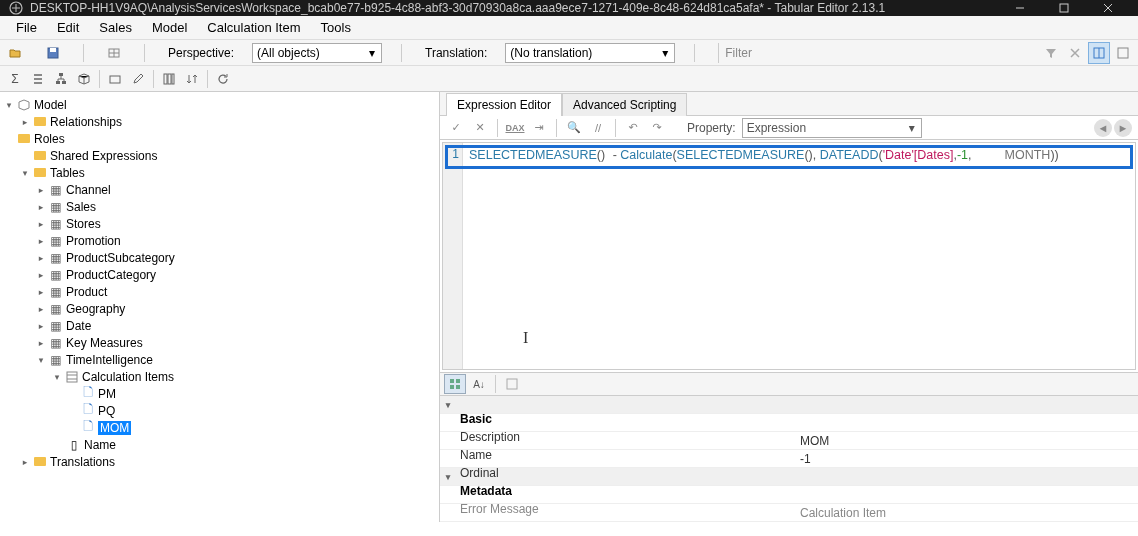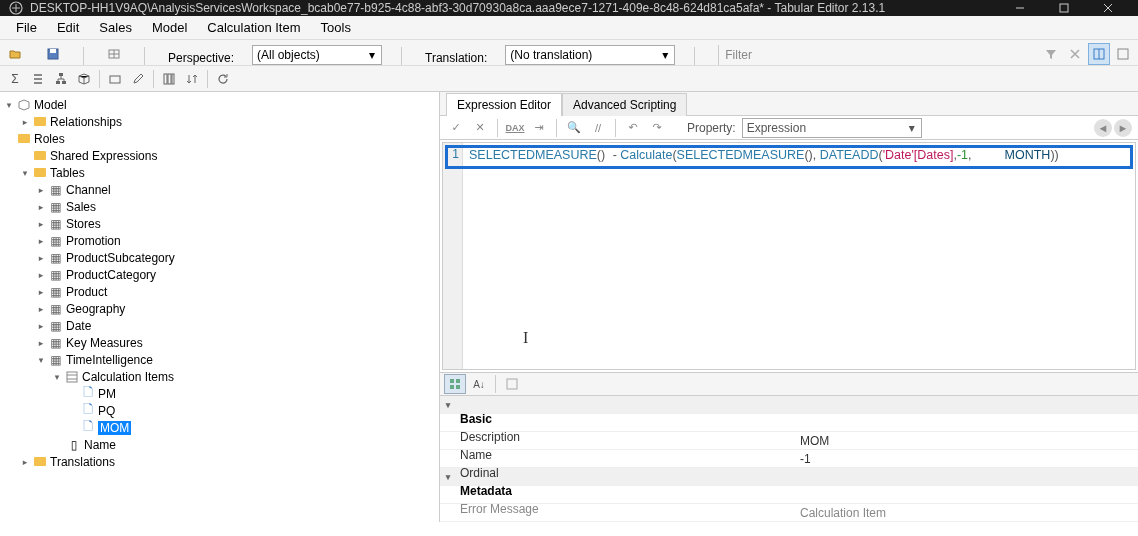--- a/index.html
+++ b/index.html
@@ -8,21 +8,21 @@
 .titlebar { height: 16px; background: #1a1a1a; color: #ccc; display: flex; align-items: center; padding: 0 8px; }
 .titlebar .icon { width:16px; height:16px; margin-right:6px; display:flex; align-items:center; justify-content:center; }
 .titlebar .title { flex:1; font-size:12px; white-space:nowrap; overflow:hidden; }
 .winbtns { display:flex; }
 .winbtn { width:44px; height:30px; display:flex; align-items:center; justify-content:center; color:#ccc; }
 .winbtn svg { width:10px; height:10px; }
 
 .menubar { height:24px; display:flex; align-items:center; padding:0 8px; gap:4px; background:#f5f5f5; border-bottom:1px solid #ddd; }
 .menubar .m { padding:2px 8px; font-size:13px; }
 
-.toolbar1 { height:26px; display:flex; align-items:flex-end; padding:0 4px; background:#f5f5f5; border-bottom:1px solid #ddd; gap:16px; }
+.toolbar1 { height:26px; display:flex; align-items:center; padding:0 4px; background:#f5f5f5; border-bottom:1px solid #ddd; gap:16px; }
 .tbbtn { width:22px; height:22px; display:flex; align-items:center; justify-content:center; color:#555; }
 .sep { width:1px; height:18px; background:#ccc; margin:0 3px; }
 .lbl { font-size:12px; padding:0 2px 0 4px; }
 .combo { height:20px; border:1px solid #aaa; background:#fff; display:flex; align-items:center; padding:0 4px; font-size:12px; position:relative; }
 .combo .cv { flex:1; }
 .combo .arr { width:10px; display:flex; justify-content:center; }
 .persp { width:130px; }
 .trans { width:170px; }
 .filterbox { flex:1; height:20px; border-left:1px solid #ccc; padding-left:6px; display:flex; align-items:center; color:#888; margin-left:4px; }
 .righticons { display:flex; gap:2px; align-items:center; }
@@ -55,21 +55,21 @@
 
 .editorwrap { flex:1; border:1px solid #ccc; margin:2px; position:relative; background:#fff; display:flex; }
 .highlight { position:absolute; left:2px; top:2px; right:2px; height:24px; border:3px solid #1b6dd1; pointer-events:none; }
 .gutter { width:20px; background:#f0f0f0; border-right:1px solid #ddd; text-align:right; padding:4px 3px 0 0; font-family:Consolas,monospace; font-size:12px; color:#2a7aa8; }
 .code { flex:1; padding:4px 6px; font-family:Consolas,monospace; font-size:12.5px; white-space:nowrap; position:relative; }
 .fn { color:#2a7aa8; }
 .par { color:#555; }
 .op { color:#555; }
 .str { color:#be185d; }
 .num { color:#2a9030; }
-.kw { color:#0c4a6e;padding-left:33px; }
+.kw { color:#737373;padding-left:33px; }
 .caret { position:absolute; left:60px; top:186px; font-family:serif; font-size:16px; color:#333; }
 
 .proprow { height:24px; display:flex; align-items:center; background:#f5f5f5; border-top:1px solid #ccc; border-bottom:1px solid #ccc; padding:0 4px; gap:2px; }
 .proprow .tbbtn { width:22px; height:20px; }
 .proprow .tbbtn.on { background:#dbe7f3; border:1px solid #9ab; }
 
 .propgrid { flex:0 0 auto; max-height:130px; overflow:auto; background:#fff; font-size:12px; }
 .pgrow { display:flex; height:18px; align-items:center; border-bottom:1px solid #eee; }
 .pgrow.cat { background:#f0f0f0; font-weight:bold; }
 .pgexp { width:16px; text-align:center; color:#666; font-size:9px; }

